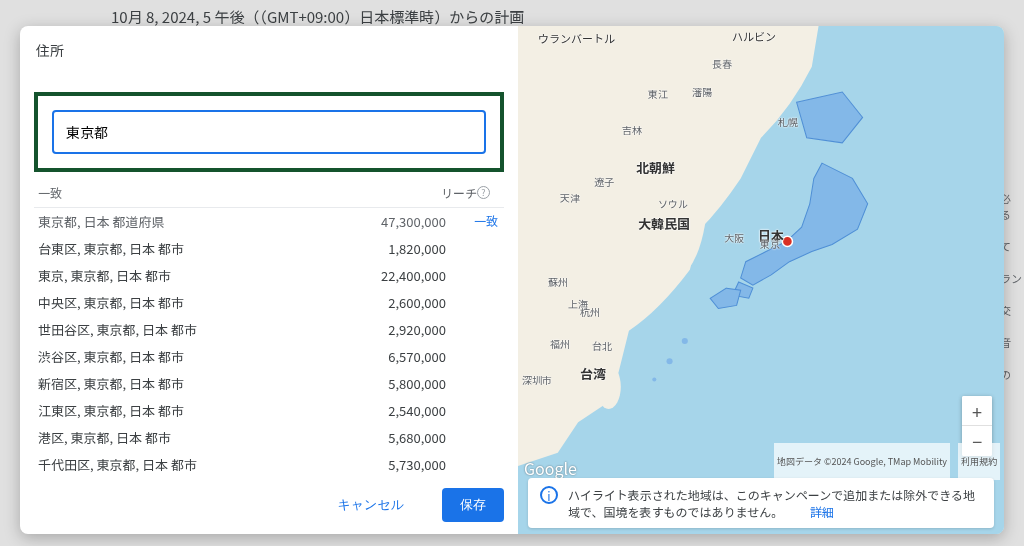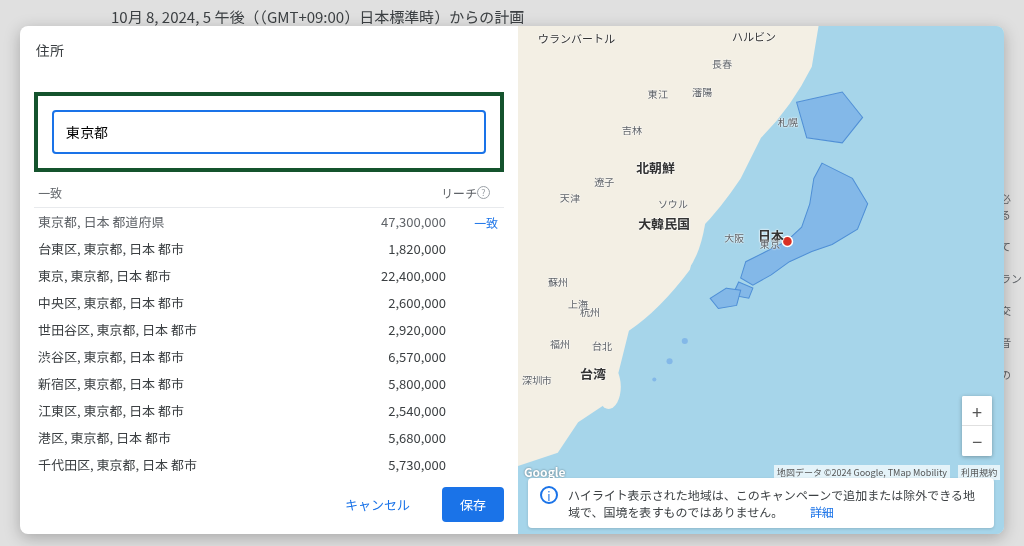--- a/index.html
+++ b/index.html
@@ -87,33 +87,34 @@
       line-height: 1;
     }
     .list {
       flex: 1;
       overflow: auto;
     }
     .row {
       display: flex;
       font-size: 13px;
       padding: 4px 4px 4px 4px;
-      align-items: flex-end;
+      align-items: flex-start;
       color: #3c4043;
     }
     .row .col-name { flex: 1; }
     .row .col-reach { width: 96px; text-align: right; }
     .row .col-match { width: 54px; text-align: right; color: #1a73e8; font-size: 12px; padding-right: 2px; }
     .row.hl { color: #5f6368; }
     .footer {
       display: flex;
       justify-content: flex-end;
-      gap: 14px;
+      gap: 20px;
       padding-top: 12px;
       margin-top: auto;
+      font-family: Liberation Mono, monospace;
     }
     .btn {
       font-size: 13px;
       padding: 8px 18px;
       border-radius: 4px;
       cursor: pointer;
       border: none;
       font-family: inherit;
     }
     .btn-text {
@@ -166,29 +167,29 @@
     .zoom-btn:last-child { border-bottom: none; }
     .map-attrib {
       position: absolute;
       right: 4px;
       bottom: 54px;
       font-size: 9px;
       color: #555;
       display: flex;
       gap: 8px;
     }
-    .map-attrib span { background: rgba(255,255,255,0.7); padding: 1px 3px; text-align: center; }
+    .map-attrib span { background: rgba(255,255,255,0.7); padding: 12px 3px; text-align: center; }
     .google-logo {
       position: absolute;
       left: 6px;
       bottom: 54px;
-      font-size: 12px;
+      font-size: 16px;
       color: #fff;
       text-shadow: 0 0 2px rgba(0,0,0,0.5);
-      font-weight: 700;
+      font-weight: 400;
     }
     .info-banner {
       position: absolute;
       left: 10px; right: 10px; bottom: 6px;
       background: #fff;
       border-radius: 4px;
       padding: 8px 12px;
       display: flex;
       gap: 10px;
       font-size: 12px;

